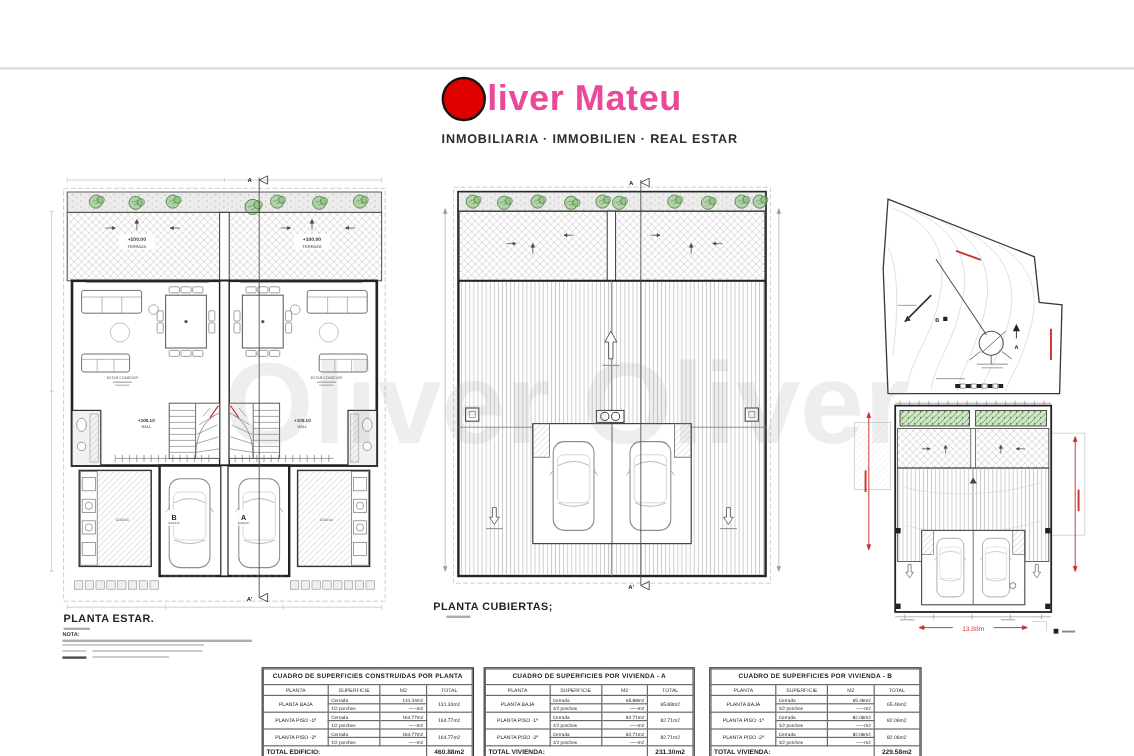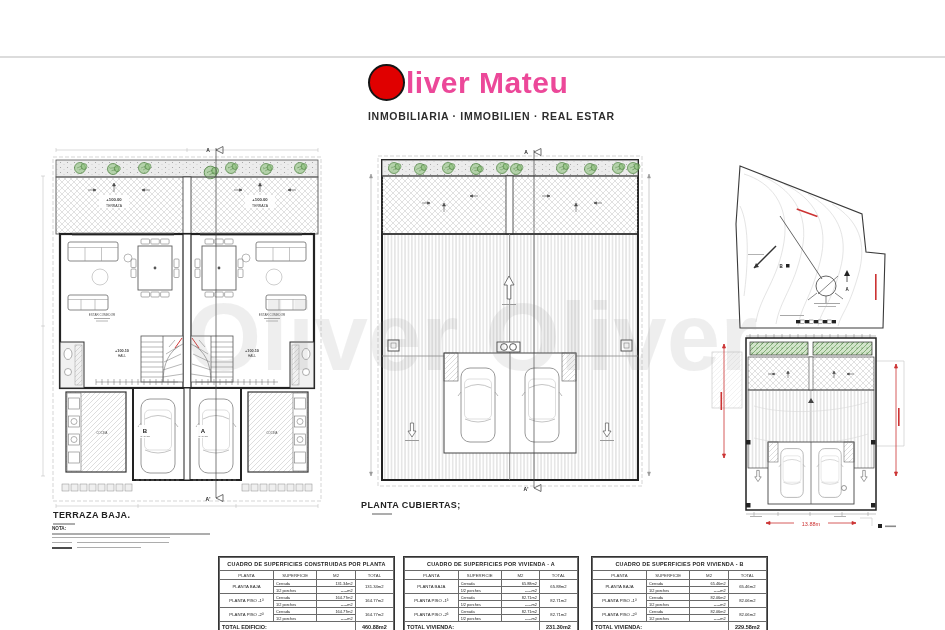--- a/index.html
+++ b/index.html
@@ -287,21 +287,21 @@
 
     <g>
       <path d="M178 2V352" stroke="#444" stroke-width="0.7" fill="none"></path>
       <path d="M178 4l7 -3.5v7z" fill="none" stroke="#333" stroke-width="0.7"></path>
       <text x="170" y="6" font-size="5" font-weight="bold" fill="#222" text-anchor="middle">A</text>
       <path d="M178 352l7 -3.5v7z" fill="none" stroke="#333" stroke-width="0.7"></path>
       <text x="170" y="355" font-size="5" font-weight="bold" fill="#222" text-anchor="middle">A'</text>
     </g>
   </svg>
 
-  <div class="caption" style="left:53px;top:510px;">TERRAZA BAJA.</div>
+  <div class="caption" style="left:53px;top:510px;">PLANTA ESTAR.</div>
   <div style="position:absolute;left:53px;top:521px;width:22px;">
       <div class="sb" style="width:22px;"></div>
     </div>
   <div class="note">
     <div class="note-title">NOTA:</div>
     <div class="sb" style="width:158px;"></div>
     <div class="sb" style="width:118px;"></div>
     <div class="legend-row">
       <div class="sb" style="width:20px;margin-top:0;"></div>
       <div class="sb" style="width:92px;margin-top:0;"></div>

